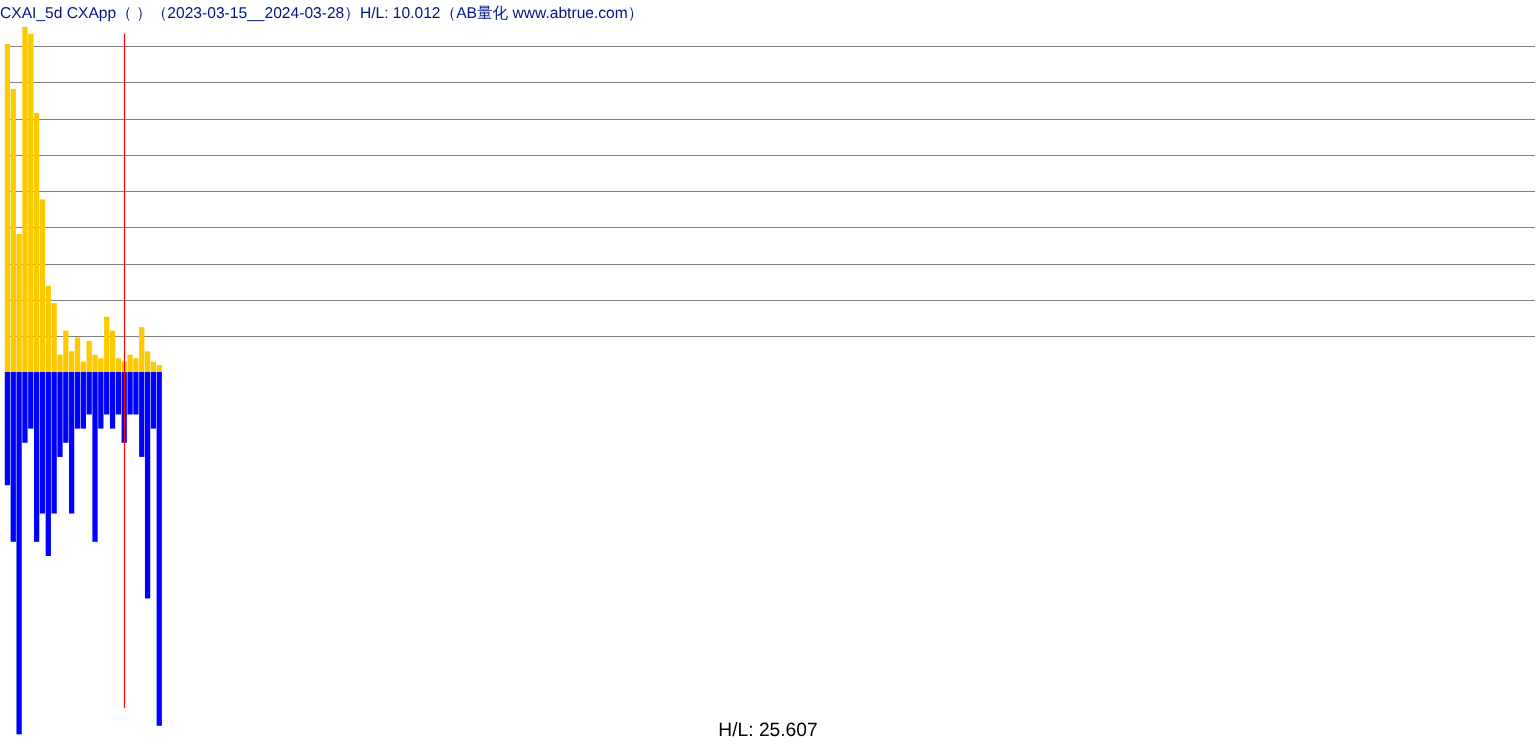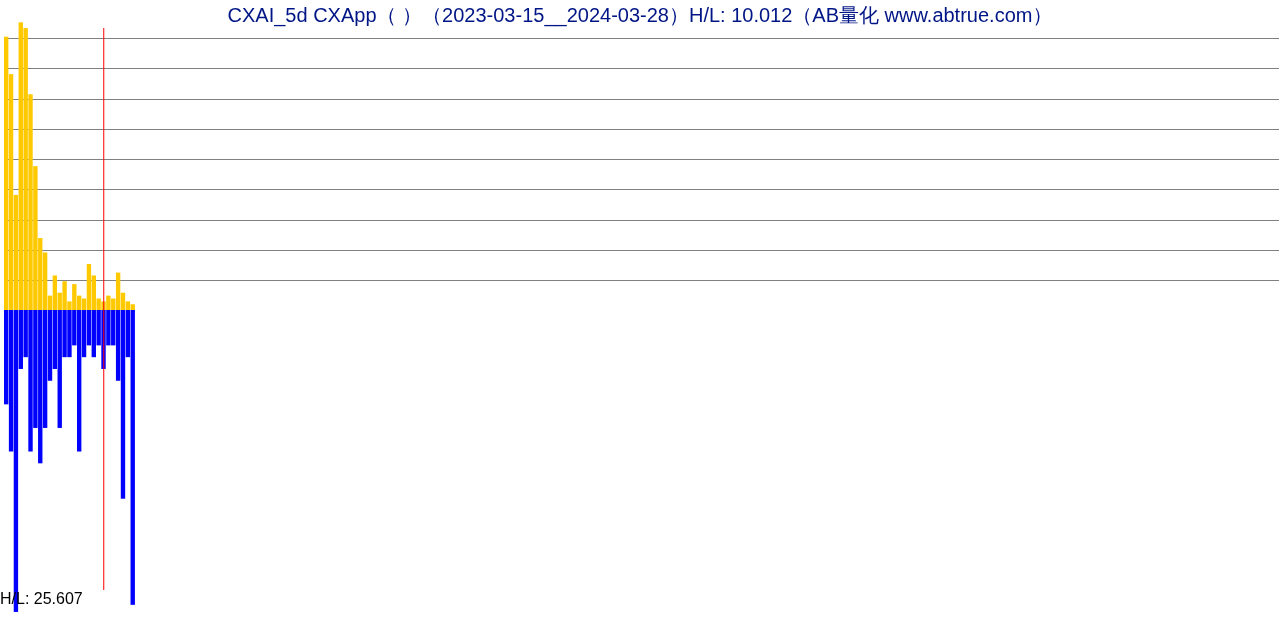--- a/index.html
+++ b/index.html
@@ -14,31 +14,32 @@
   .chart-wrap {
     position: relative;
     width: 1280px;
     height: 620px;
   }
   .title {
     position: absolute;
     top: 0;
     left: 0;
     right: 0;
-    text-align: center;
-    font-size: 20px;
+    text-align: left;
+    font-size: 13px;
     color: #001586;
     font-weight: 400;
     padding-top: 2px;
   }
   .footer-label {
     position: absolute;
-    bottom: 10px;
+    bottom: 0;
     left: 0;
     right: 0;
+    text-align: center;
     font-size: 16px;
     color: #000000;
     font-weight: 400;
     padding-bottom: 2px;
   }
   svg {
     position: absolute;
     left: 0;
     top: 0;
   }

